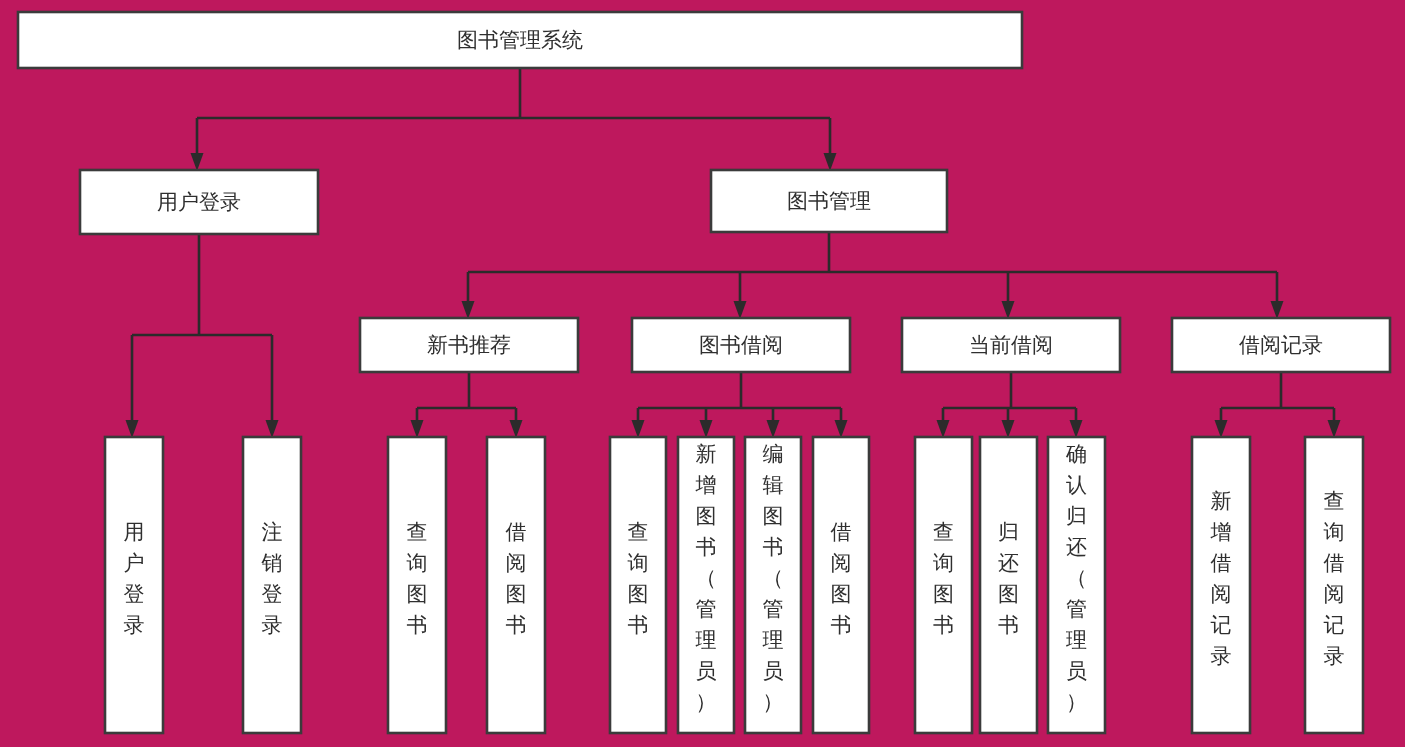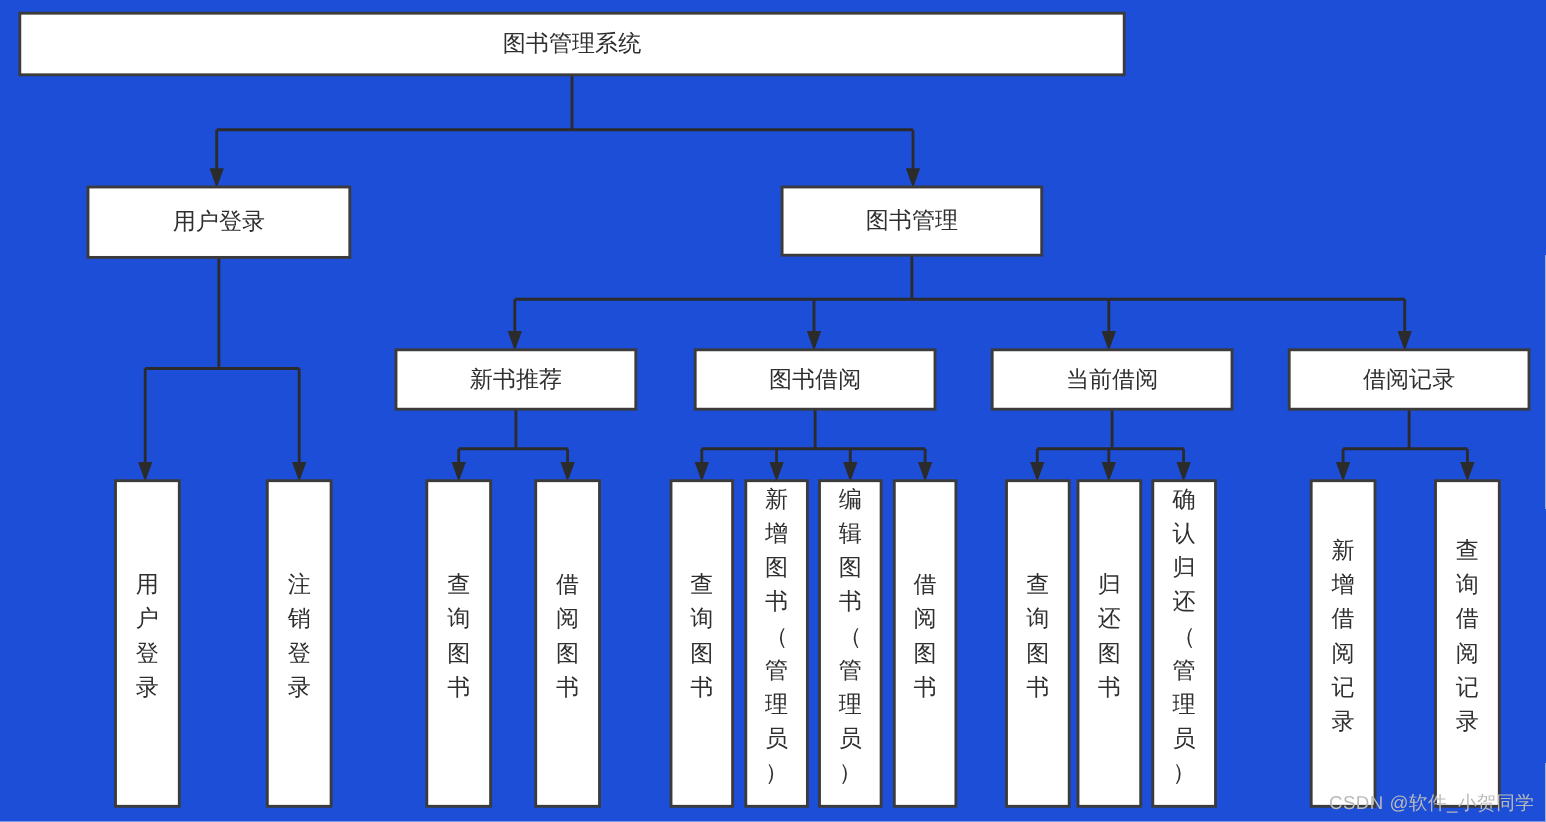--- a/index.html
+++ b/index.html
@@ -4,21 +4,21 @@
 <style>
   html, body {
     margin: 0;
     padding: 0;
     background: #ffffff;
   }
   #page {
     position: relative;
     width: 1405px;
     height: 747px;
-    background: #1d4ed8;
+    background: #be185d;
     font-family: "Liberation Sans", "DejaVu Sans", sans-serif;
     overflow: hidden;
   }
   #diagram-svg {
     position: absolute;
     left: 0;
     top: 0;
     width: 1405px;
     height: 747px;
   }
@@ -213,15 +213,14 @@
           <rect x="1192" y="437" width="58" height="296" class="node-box"></rect>
           <text x="1221" y="0" class="node-label-vertical"><tspan x="1221" y="507.5">新</tspan><tspan x="1221" y="538.5">增</tspan><tspan x="1221" y="569.5">借</tspan><tspan x="1221" y="600.5">阅</tspan><tspan x="1221" y="631.5">记</tspan><tspan x="1221" y="662.5">录</tspan></text>
         </g>
         <g>
           <rect x="1305" y="437" width="58" height="296" class="node-box"></rect>
           <text x="1334" y="0" class="node-label-vertical"><tspan x="1334" y="507.5">查</tspan><tspan x="1334" y="538.5">询</tspan><tspan x="1334" y="569.5">借</tspan><tspan x="1334" y="600.5">阅</tspan><tspan x="1334" y="631.5">记</tspan><tspan x="1334" y="662.5">录</tspan></text>
         </g>
       </g>
   </svg>
 
-  <div class="watermark">CSDN @软件_小贺同学</div>
 
 </div>
 
 </body></html>

